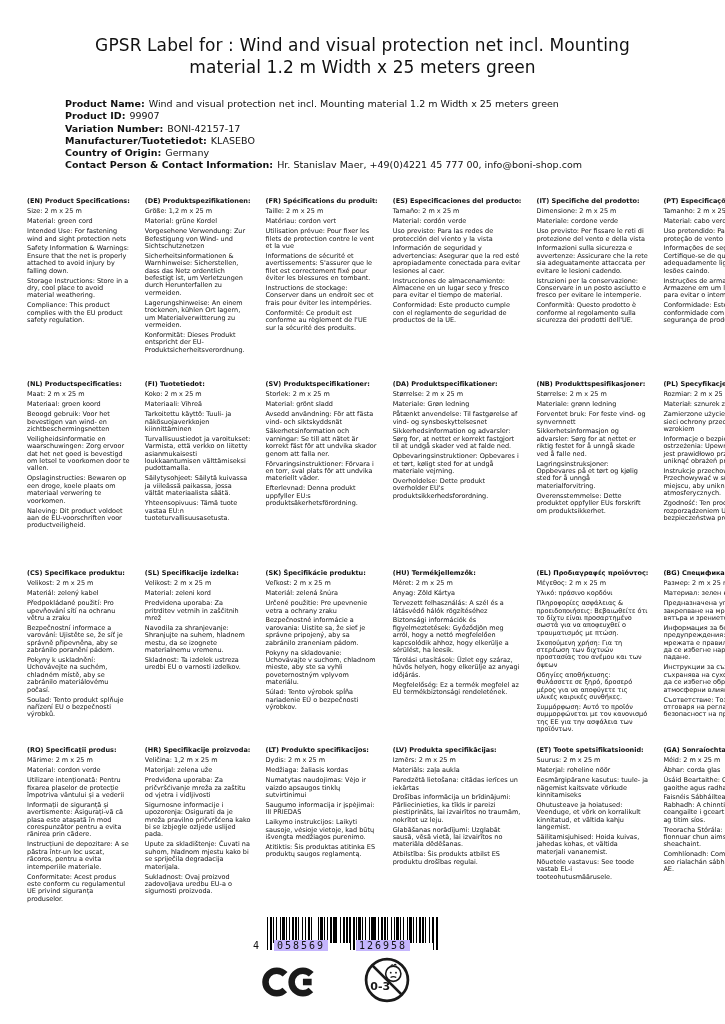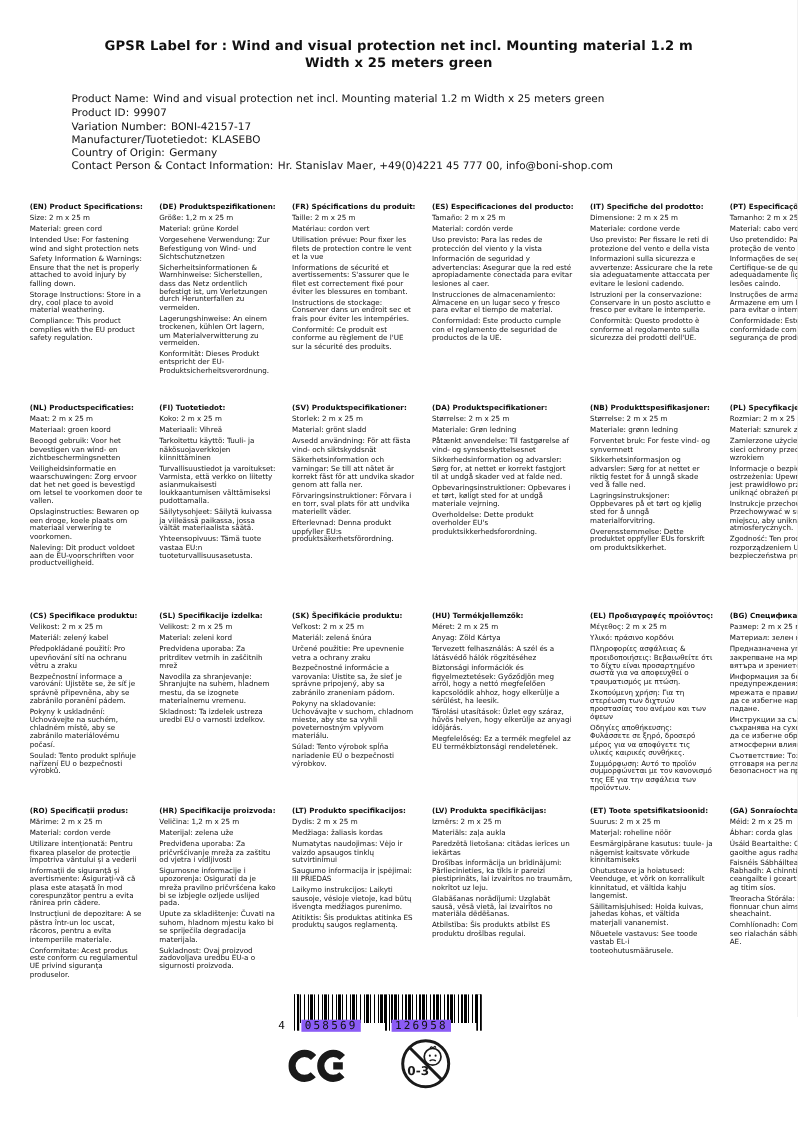--- a/index.html
+++ b/index.html
@@ -9,32 +9,32 @@
     margin:0 auto;
     background:#ffffff;
     overflow:hidden;
     font-family:"DejaVu Sans","Liberation Sans",sans-serif;
     color:#111;
   }
   .doc-title{
     margin:34px auto 0;
     max-width:545px;
     text-align:center;
-    font-size:12px;
-    font-weight:bold;
+    font-size:17px;
+    font-weight:normal;
     line-height:1.3;
     letter-spacing:.1px;
   }
   .product-info{
     margin:20px 0 0 35px;
     font-size:9.5px;
     line-height:12.2px;
   }
   .info-row{white-space:nowrap;}
-  .info-label{font-weight:normal;padding-left:30px;}
+  .info-label{font-weight:bold;padding-left:30px;}
   .info-value{margin-left:4px;}
   .blocks-grid{
     margin:27px 27px 0;
     display:grid;
     grid-template-columns:repeat(6,1fr);
     column-gap:15px;
     grid-template-rows:183px 189px 177px auto;
     align-items:start;
   }
   .block{
@@ -68,21 +68,21 @@
   }
   .bc-guard{
     position:absolute;top:0;height:33px;width:5px;
     background:repeating-linear-gradient(90deg,#000 0,#000 1.4px,#fff 1.4px,#fff 3.4px,#000 3.4px,#000 4.8px,#fff 4.8px,#fff 5px);
   }
   .g-left{left:0;} .g-mid{left:50%;margin-left:-2.5px;} .g-right{right:0;}
   .bc-digit{
     position:absolute;top:23px;
     font-family:"DejaVu Sans Mono","Liberation Mono",monospace;
     font-size:10px;letter-spacing:2px;
-    background:#8b5cf6;padding:0 3px;
+    background:#c4b5fd;padding:0 3px;
   }
   .bc-d1{left:7px;} .bc-d2{left:89px;}
   .ce-mark{position:absolute;left:262px;top:46px;}
   .age-warning{position:absolute;left:364px;top:40px;}
 </style>
 </head>
 <body>
 
 <div class="page">
 

